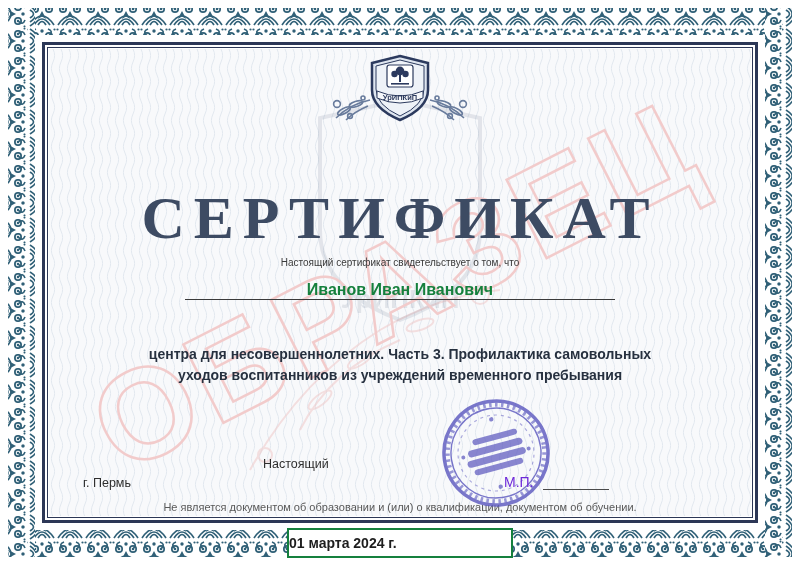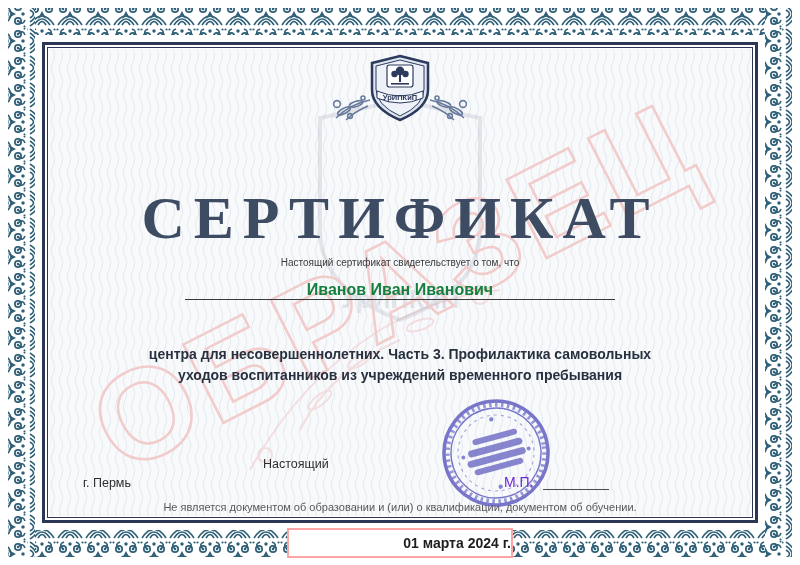--- a/index.html
+++ b/index.html
@@ -27,22 +27,22 @@
   .action{top:316px;font-size:13px;}
   .course{top:344px;font-weight:bold;font-size:14px;line-height:20.5px;color:#26303f;}
   .city{position:absolute;left:62px;top:476px;font-size:12.5px;color:#2e2e2e;padding-left:21px;}
   .director{position:absolute;left:263px;top:457px;font-size:12.5px;
     line-height:15px;color:#2e2e2e;text-align:left;}
   .mp{position:absolute;left:504px;top:474px;font-size:14px;color:#6d28d9;z-index:5;}
   .mp-line{position:absolute;left:543px;top:489px;width:66px;height:0;
     border-top:1.5px solid #4a4a4a;z-index:5;}
   .disclaimer{top:501px;font-size:11px;color:#585858;}
   .date-box{position:absolute;left:287px;top:528px;width:222px;height:26px;
-    background:#ffffff;border:2px solid #fca5a5;z-index:8;
-    text-align:right;line-height:26px;font-size:14px;font-weight:bold;color:#1d1d1d;}
+    background:#ffffff;border:2px solid #15803d;z-index:8;
+    text-align:left;line-height:26px;font-size:14px;font-weight:bold;color:#1d1d1d;}
   .stamp{position:absolute;left:438px;top:396px;width:116px;height:114px;z-index:4;opacity:.9;}
   svg text{font-family:"Liberation Sans",sans-serif;}
 </style>
 </head>
 <body>
 
 <div class="page">
 
   <svg class="layer" width="800" height="565" aria-hidden="true">
     <defs>

